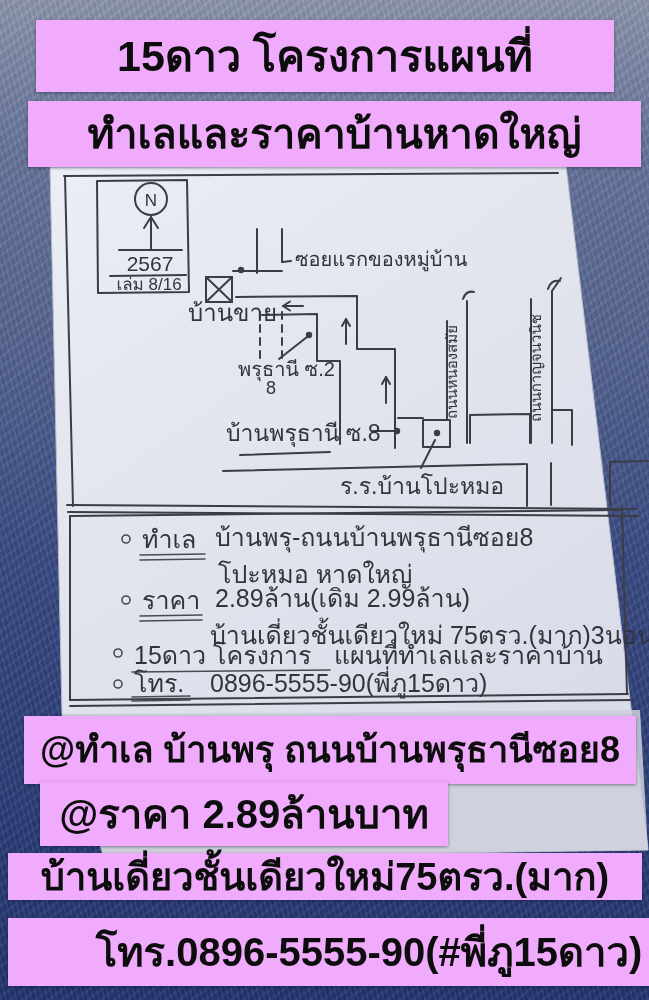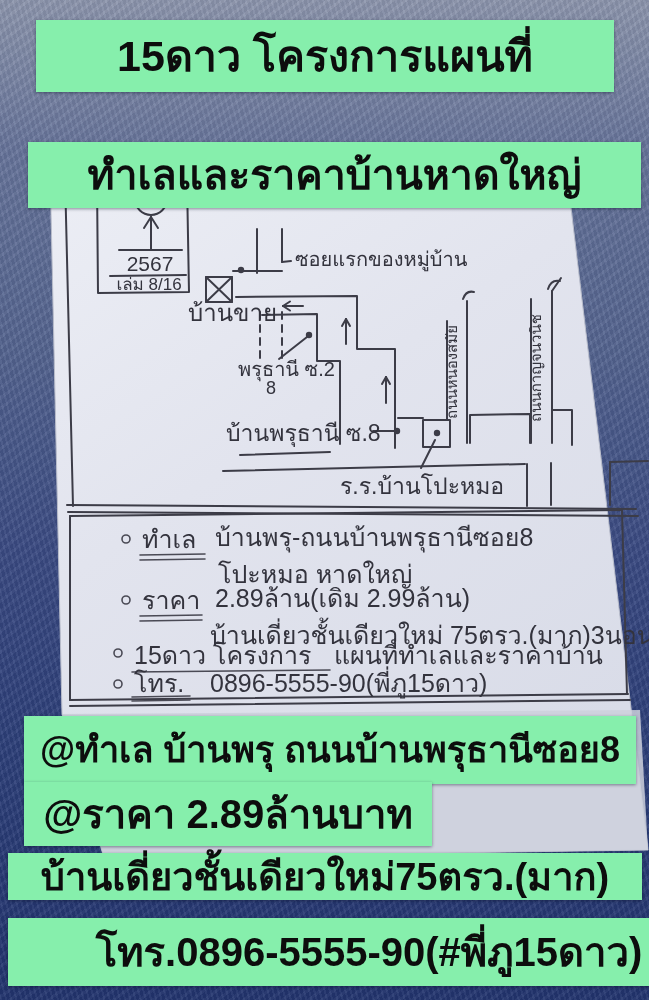--- a/index.html
+++ b/index.html
@@ -5,29 +5,29 @@
   html,body{margin:0;padding:0;}
   body{
     width:649px;height:1000px;position:relative;overflow:hidden;
     font-family:"Liberation Sans","DejaVu Sans",sans-serif;
     background:linear-gradient(180deg,#8d96ad 0%,#67749a 15%,#54648f 35%,#3a4a82 55%,#2c3e78 75%,#22346e 100%);
   }
   .texture{position:absolute;inset:0;pointer-events:none;}
   .texture.t1{background:repeating-linear-gradient(75deg,rgba(255,255,255,.05) 0 2px,rgba(0,0,0,.04) 2px 5px);}
   .texture.t2{background:repeating-linear-gradient(-38deg,rgba(255,255,255,.04) 0 3px,rgba(20,30,60,.05) 3px 8px);}
   .banner{
-    position:absolute;background:#86efac;color:#0d0d0d;
+    position:absolute;background:#f0abfc;color:#0d0d0d;
     display:flex;align-items:center;justify-content:center;
     font-weight:700;line-height:1;white-space:nowrap;
     box-shadow:0 1px 3px rgba(10,15,40,.45);
   }
   .b1{left:36px;top:20px;width:578px;height:72px;font-size:43px;}
-  .b2{left:28px;top:101px;width:613px;height:66px;font-size:41px;margin-top:41px;}
+  .b2{left:28px;top:101px;width:613px;height:66px;font-size:41px;}
   .b3{left:24px;top:716px;width:612px;height:68px;font-size:36px;}
-  .b4{left:24px;top:782px;width:408px;height:64px;font-size:40px;}
+  .b4{left:40px;top:782px;width:408px;height:64px;font-size:40px;}
   .b5{left:8px;top:853px;width:634px;height:47px;font-size:38px;}
   .b6{left:8px;top:918px;width:638px;height:68px;font-size:40px;padding-left:42px;}
   svg{position:absolute;left:0;top:0;}
   .ink{stroke:#3c3c47;stroke-width:2;fill:none;stroke-linecap:round;stroke-linejoin:round;}
   .ink-thin{stroke:#4a4a55;stroke-width:1.6;fill:none;stroke-linecap:round;}
   .hw{fill:#33333d;stroke:none;}
 </style>
 </head>
 <body>
 

